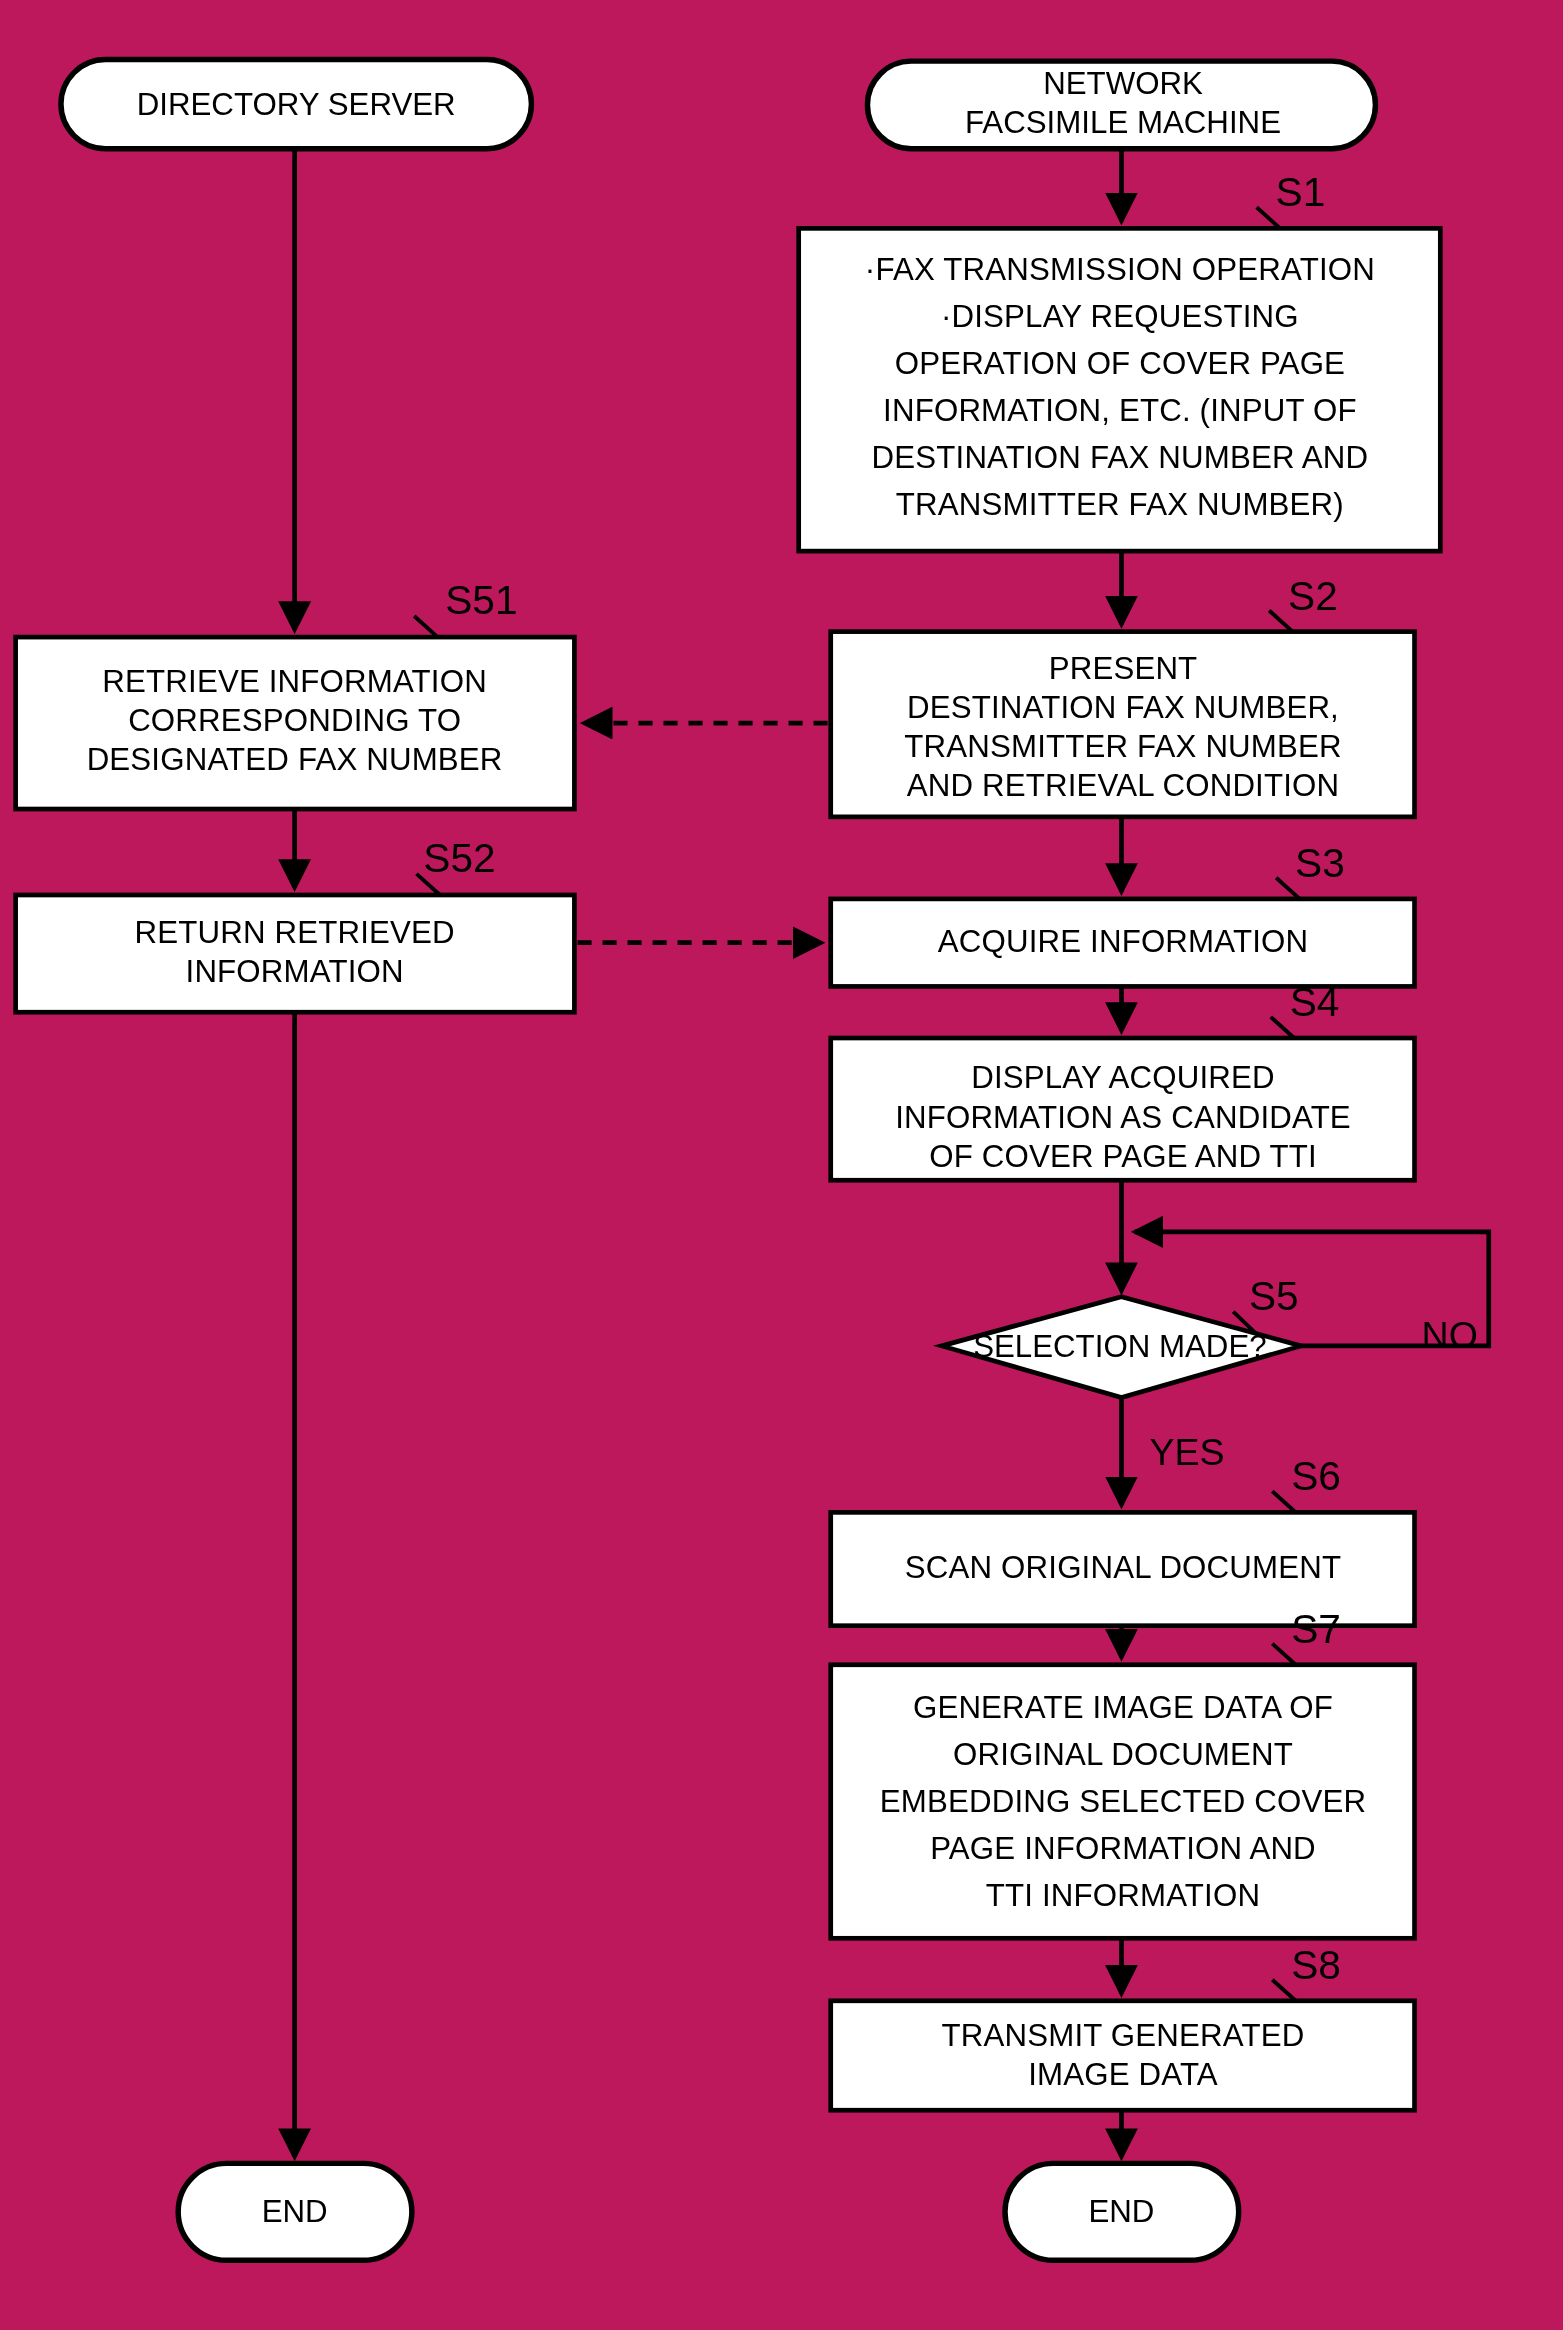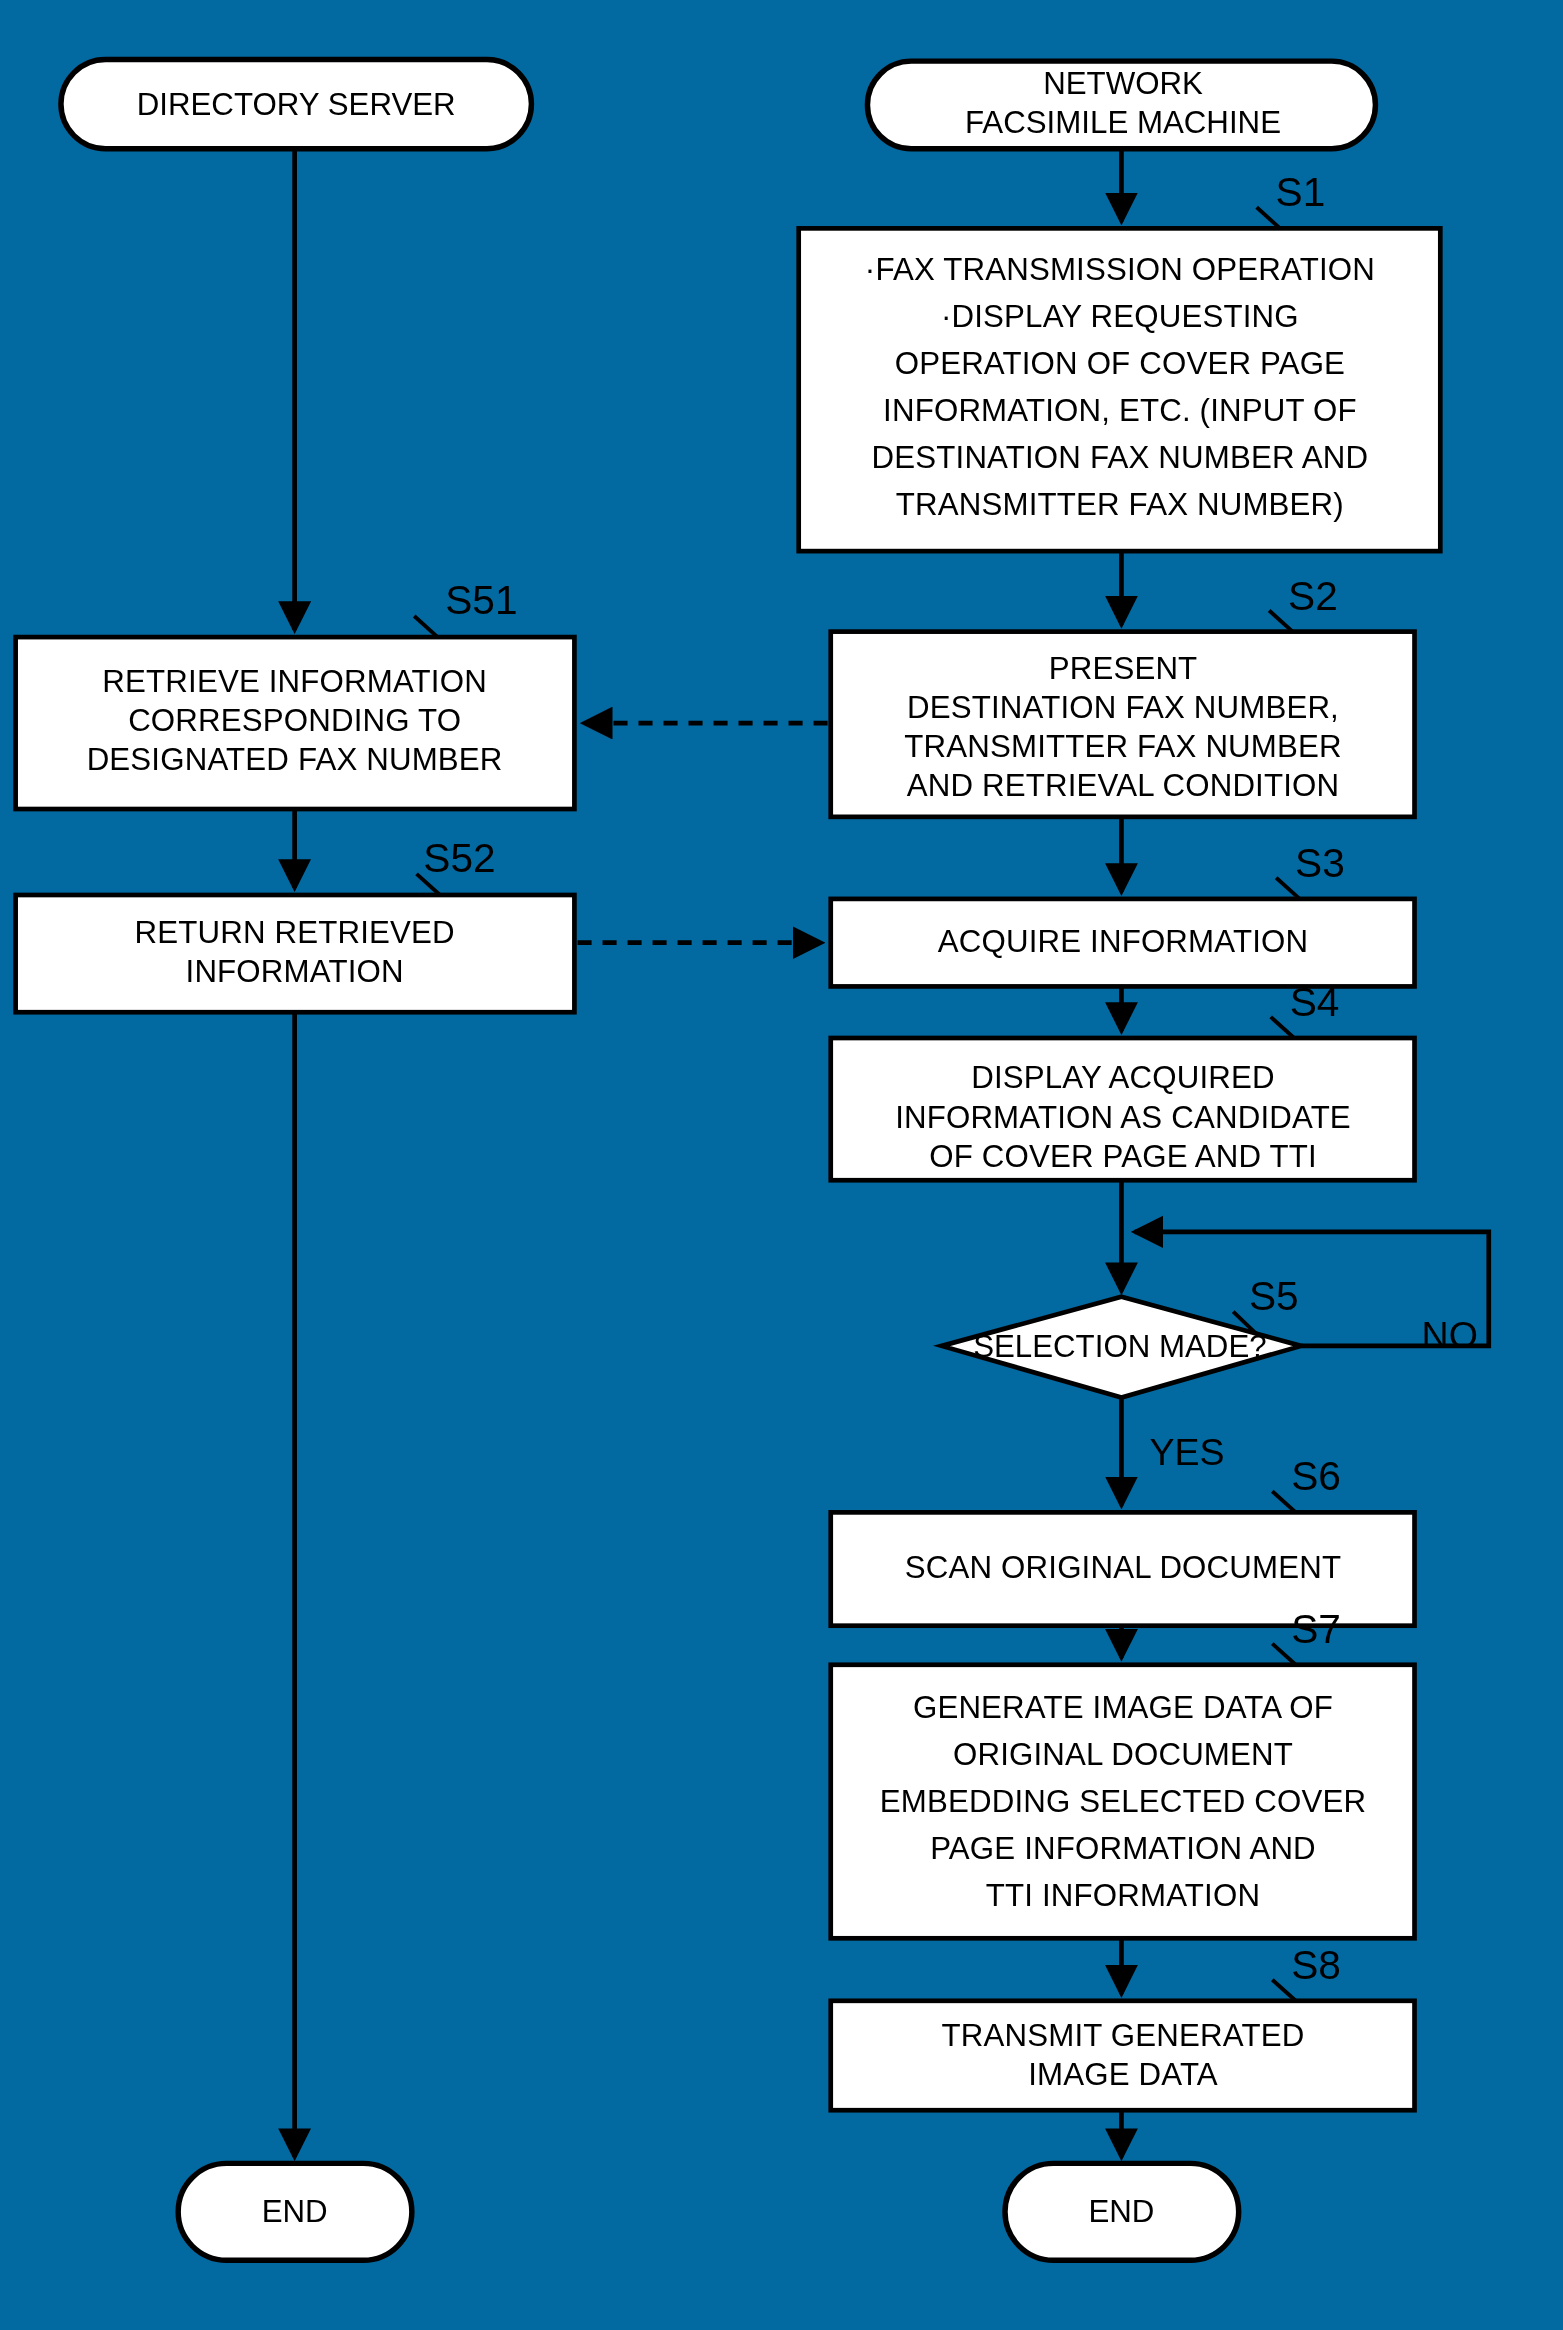--- a/index.html
+++ b/index.html
@@ -1,18 +1,18 @@
 <!DOCTYPE html>
 <html style="font-size:12.5px"><head>
 <meta charset="utf-8">
 <style>
   html,body{margin:0;padding:0;background:#ffffff;}
   body{width:1563px;height:2330px;overflow:hidden;
        font-family:"Liberation Sans","DejaVu Sans",sans-serif;}
-  #stage{position:relative;width:1563px;height:2330px;background:#0369a1;}
+  #stage{position:relative;width:1563px;height:2330px;background:#be185d;}
   svg#flow{position:absolute;left:0;top:0;width:1563px;height:2330px;}
   .node-shape{fill:#ffffff;stroke:#000000;stroke-width:6;}
   .term-shape{fill:#ffffff;stroke:#000000;stroke-width:7;}
   .diamond-shape{fill:#ffffff;stroke:#000000;stroke-width:6;}
   .conn{stroke:#000000;stroke-width:6;fill:none;}
   .conn-dashed{stroke:#000000;stroke-width:6;fill:none;stroke-dasharray:18 14;}
   .leader{stroke:#000000;stroke-width:5;fill:none;}
   text{fill:#000000;font-family:"Liberation Sans","DejaVu Sans",sans-serif;
        text-anchor:middle;dominant-baseline:middle;}
   .box-text{font-size:40px;letter-spacing:0.2px;}

